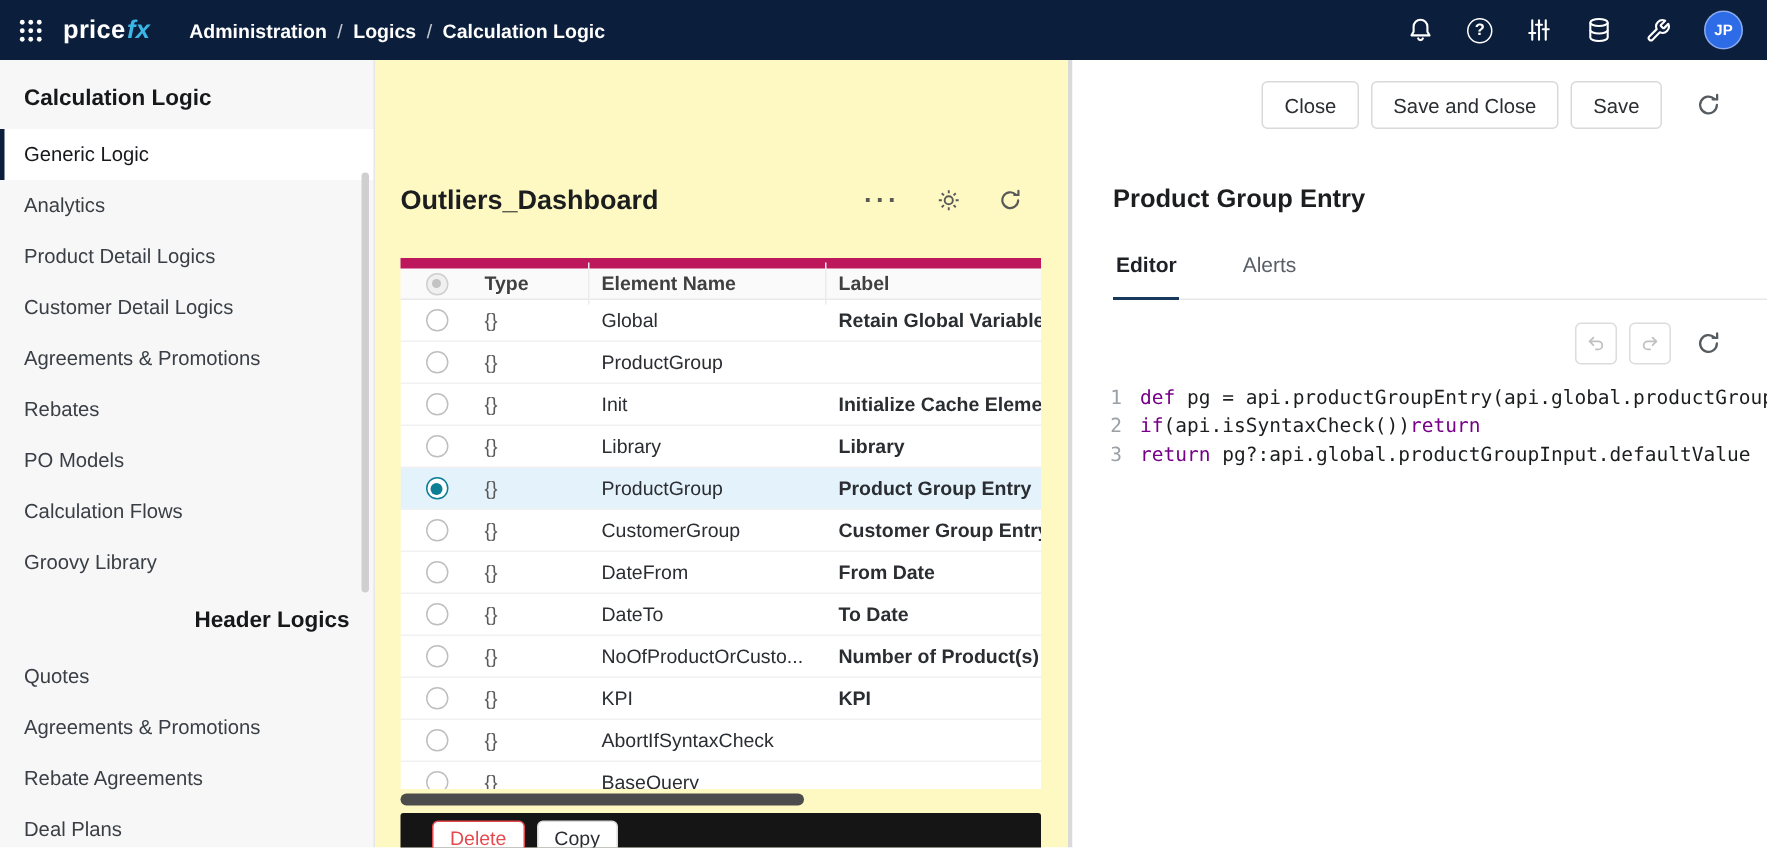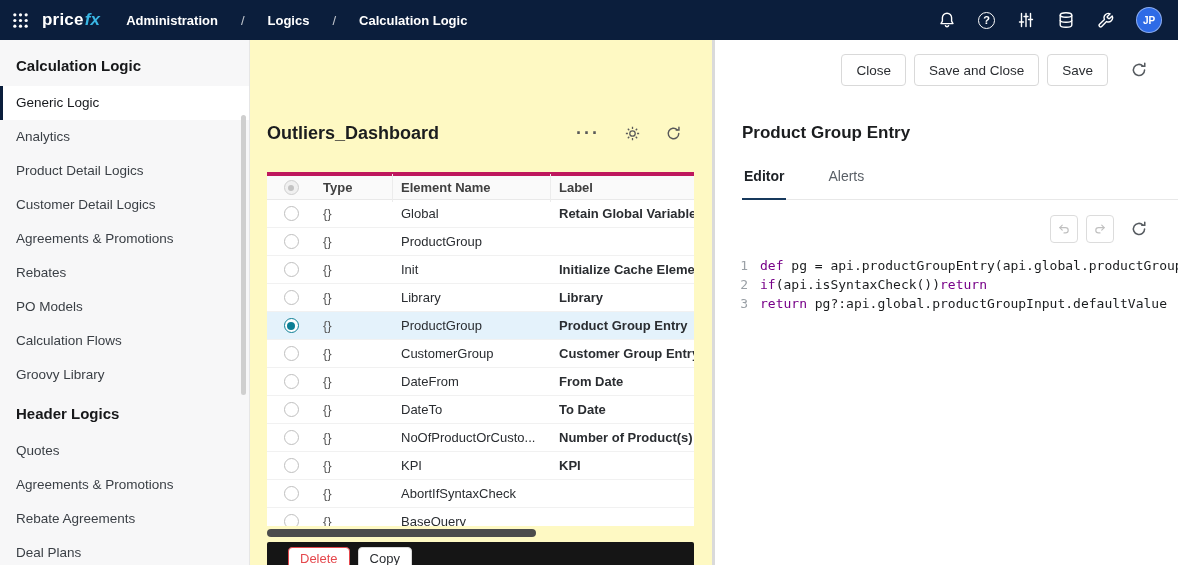--- a/index.html
+++ b/index.html
@@ -9,49 +9,49 @@
   *{box-sizing:border-box;}
   body{margin:0;font-family:"Liberation Sans",sans-serif;background:#fff;}
   .screen{width:1178px;height:565px;overflow:hidden;background:#fff;position:relative;}
 
   
   .topbar{height:40px;background:var(--topbar_bg);display:flex;align-items:center;padding:0 16px 0 12px;}
   .tb-left{display:flex;align-items:center;}
   .apps-btn{display:flex;margin-right:13px;cursor:pointer;}
   .logo{font-size:17px;font-weight:700;color:#fff;letter-spacing:.2px;white-space:nowrap;}
   .logo .fx{color:var(--brand_accent);font-style:italic;margin-left:1px;}
-  .breadcrumb{margin-left:26px;display:flex;align-items:center;gap:23px;font-size:13px;font-weight:600;color:#fff;white-space:nowrap;}
+  .breadcrumb{margin-left:26px;display:flex;align-items:center;gap:7px;font-size:13px;font-weight:600;color:#fff;white-space:nowrap;}
   .breadcrumb .sep{color:rgba(255,255,255,.75);font-weight:400;}
   .bc-item{cursor:pointer;}
   .topbar-right{margin-left:auto;display:flex;align-items:center;gap:22px;}
   .tb-icon{color:#fff;display:flex;cursor:pointer;}
   .help-badge{width:17px;height:17px;border:1.5px solid #fff;border-radius:50%;display:flex;align-items:center;justify-content:center;font-size:11px;font-weight:700;color:#fff;cursor:pointer;}
   .avatar{width:26px;height:26px;border-radius:50%;background:#2e6be6;border:1.5px solid rgba(255,255,255,.45);color:#fff;font-size:10px;font-weight:700;display:flex;align-items:center;justify-content:center;cursor:pointer;}
 
   
   .body{display:flex;height:525px;}
 
   
   .sidebar{width:250px;flex:none;background:#f7f7f8;border-right:1px solid #e6e6e6;padding-top:14px;position:relative;overflow:hidden;}
   .sb-title{font-size:15px;font-weight:700;color:#17181a;padding:2px 16px 10px;line-height:20px;}
-  .sb-item + .sb-title{margin-top:10px;}
+  .sb-item + .sb-title{margin-top:10px;text-align:right;}
   .sb-item{height:34px;line-height:34px;padding:0 16px;font-size:13.5px;color:#3a3f45;cursor:pointer;white-space:nowrap;overflow:hidden;}
   .sb-item.sel{background:#fff;border-left:3px solid var(--topbar_bg);padding-left:13px;color:#16181c;}
   .sb-scroll{position:absolute;right:3px;top:75px;width:5px;height:280px;background:#cfcfcf;border-radius:3px;cursor:pointer;}
 
   
   .list-panel{width:462px;flex:none;background:#fef9c3;padding:0 18px 0 17px;position:relative;}
   .list-head{margin-top:70px;display:flex;align-items:center;}
   .list-title{font-size:18px;font-weight:700;color:#1b1d1f;line-height:22px;}
   .head-icons{margin-left:auto;display:flex;align-items:center;gap:24px;padding-right:12px;color:#595959;}
   .more-dots{font-size:18px;font-weight:700;letter-spacing:2px;line-height:12px;color:#595959;cursor:pointer;}
   .ih-btn{background:none;border:none;padding:0;color:#595959;display:flex;cursor:pointer;}
 
   .etable{margin-top:16px;}
-  .thead{display:flex;height:28px;background:#fafafa;border-top:4px solid #be185d;border-bottom:1px solid #e9e9e9;align-items:center;}
+  .thead{display:flex;height:28px;background:#fafafa;border-top:7px solid #be185d;border-bottom:1px solid #e9e9e9;align-items:center;}
   .tc{padding:0 8px;font-size:13px;overflow:hidden;white-space:nowrap;flex:none;height:28px;line-height:27px;}
   .c-radio{width:48px;display:flex;justify-content:center;align-items:center;padding:0;}
   .c-type{width:78px;}
   .c-name{width:158px;}
   .c-label{width:210px;font-weight:bold;}
   .th{font-weight:600;color:#404040;border-right:1px solid #ececec;}
   .th:last-child{border-right:none;}
   .tbody{height:326px;overflow:hidden;}
   .trow{display:flex;height:28px;align-items:center;border-bottom:1px solid #f1f1f1;cursor:pointer;background:#fff;}
   .trow.sel{background:var(--selected_row_bg);}

